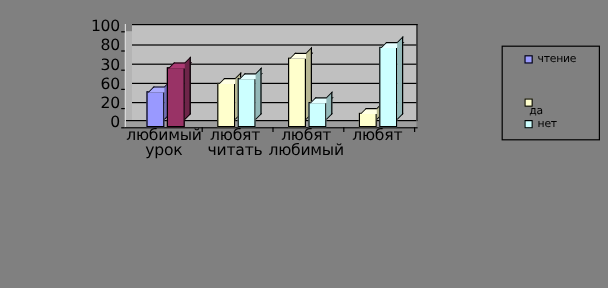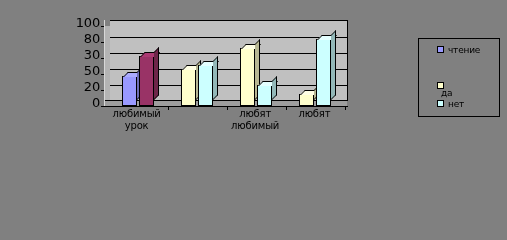--- a/index.html
+++ b/index.html
@@ -145,21 +145,21 @@
   #category-labels {
     position: absolute;
     left: 100px;
     top: 108px;
     width: 255px;
     height: 48px;
   }
   .catlabel {
     position: absolute;
     text-align: center;
-    font-size: 10px;
+    font-size: 13px;
     line-height: 12px;
     color: #000;
     letter-spacing: -0.2px;
   }
   .xtick {
     position: absolute;
     top: 106px;
     width: 1px;
     height: 4px;
     background: #000;
@@ -202,21 +202,21 @@
 </style>
 </head>
 <body>
 
 <div id="chart-root">
 
   <div id="y-axis-labels">
       <div class="ytick" style="top: 2px;">100</div>
       <div class="ytick" style="top: 18px;">80</div>
       <div class="ytick" style="top: 34px;">30</div>
-      <div class="ytick" style="top: 50px;">50</div>
+      <div class="ytick" style="top: 50px;">60</div>
       <div class="ytick" style="top: 66px;">20</div>
       <div class="ytick" style="top: 82px;">0</div>
     </div>
 
   <div id="plot-side-wall"></div>
   <div id="plot-wall">
       <div class="gridline" style="top: 16px;"></div>
       <div class="gridline" style="top: 32px;"></div>
       <div class="gridline" style="top: 48px;"></div>
       <div class="gridline" style="top: 64px;"></div>
@@ -257,20 +257,23 @@
       <div class="bar" style="left: 206.375px; bottom: 0px; height: 67.2px; background: rgb(204, 255, 255);">
         <div class="bar-top" style="background: rgb(228, 255, 255);"></div>
         <div class="bar-side" style="background: rgb(147, 184, 184);"></div>
       </div>
     </div>
 
   <div id="category-labels">
       <div class="catlabel" style="left: -4px; top: 0px; width: 81.25px;">
         <div>любимый</div>
         <div>урок</div>
+      </div>
+      <div class="catlabel" style="left: 55.25px; top: 0px; width: 81.25px;">
+        <div>любят читать</div>
       </div>
       <div class="catlabel" style="left: 114.5px; top: 0px; width: 81.25px;">
         <div>любят</div>
         <div>любимый</div>
       </div>
       <div class="catlabel" style="left: 173.75px; top: 0px; width: 81.25px;">
         <div>любят</div>
       </div>
     </div>
 

